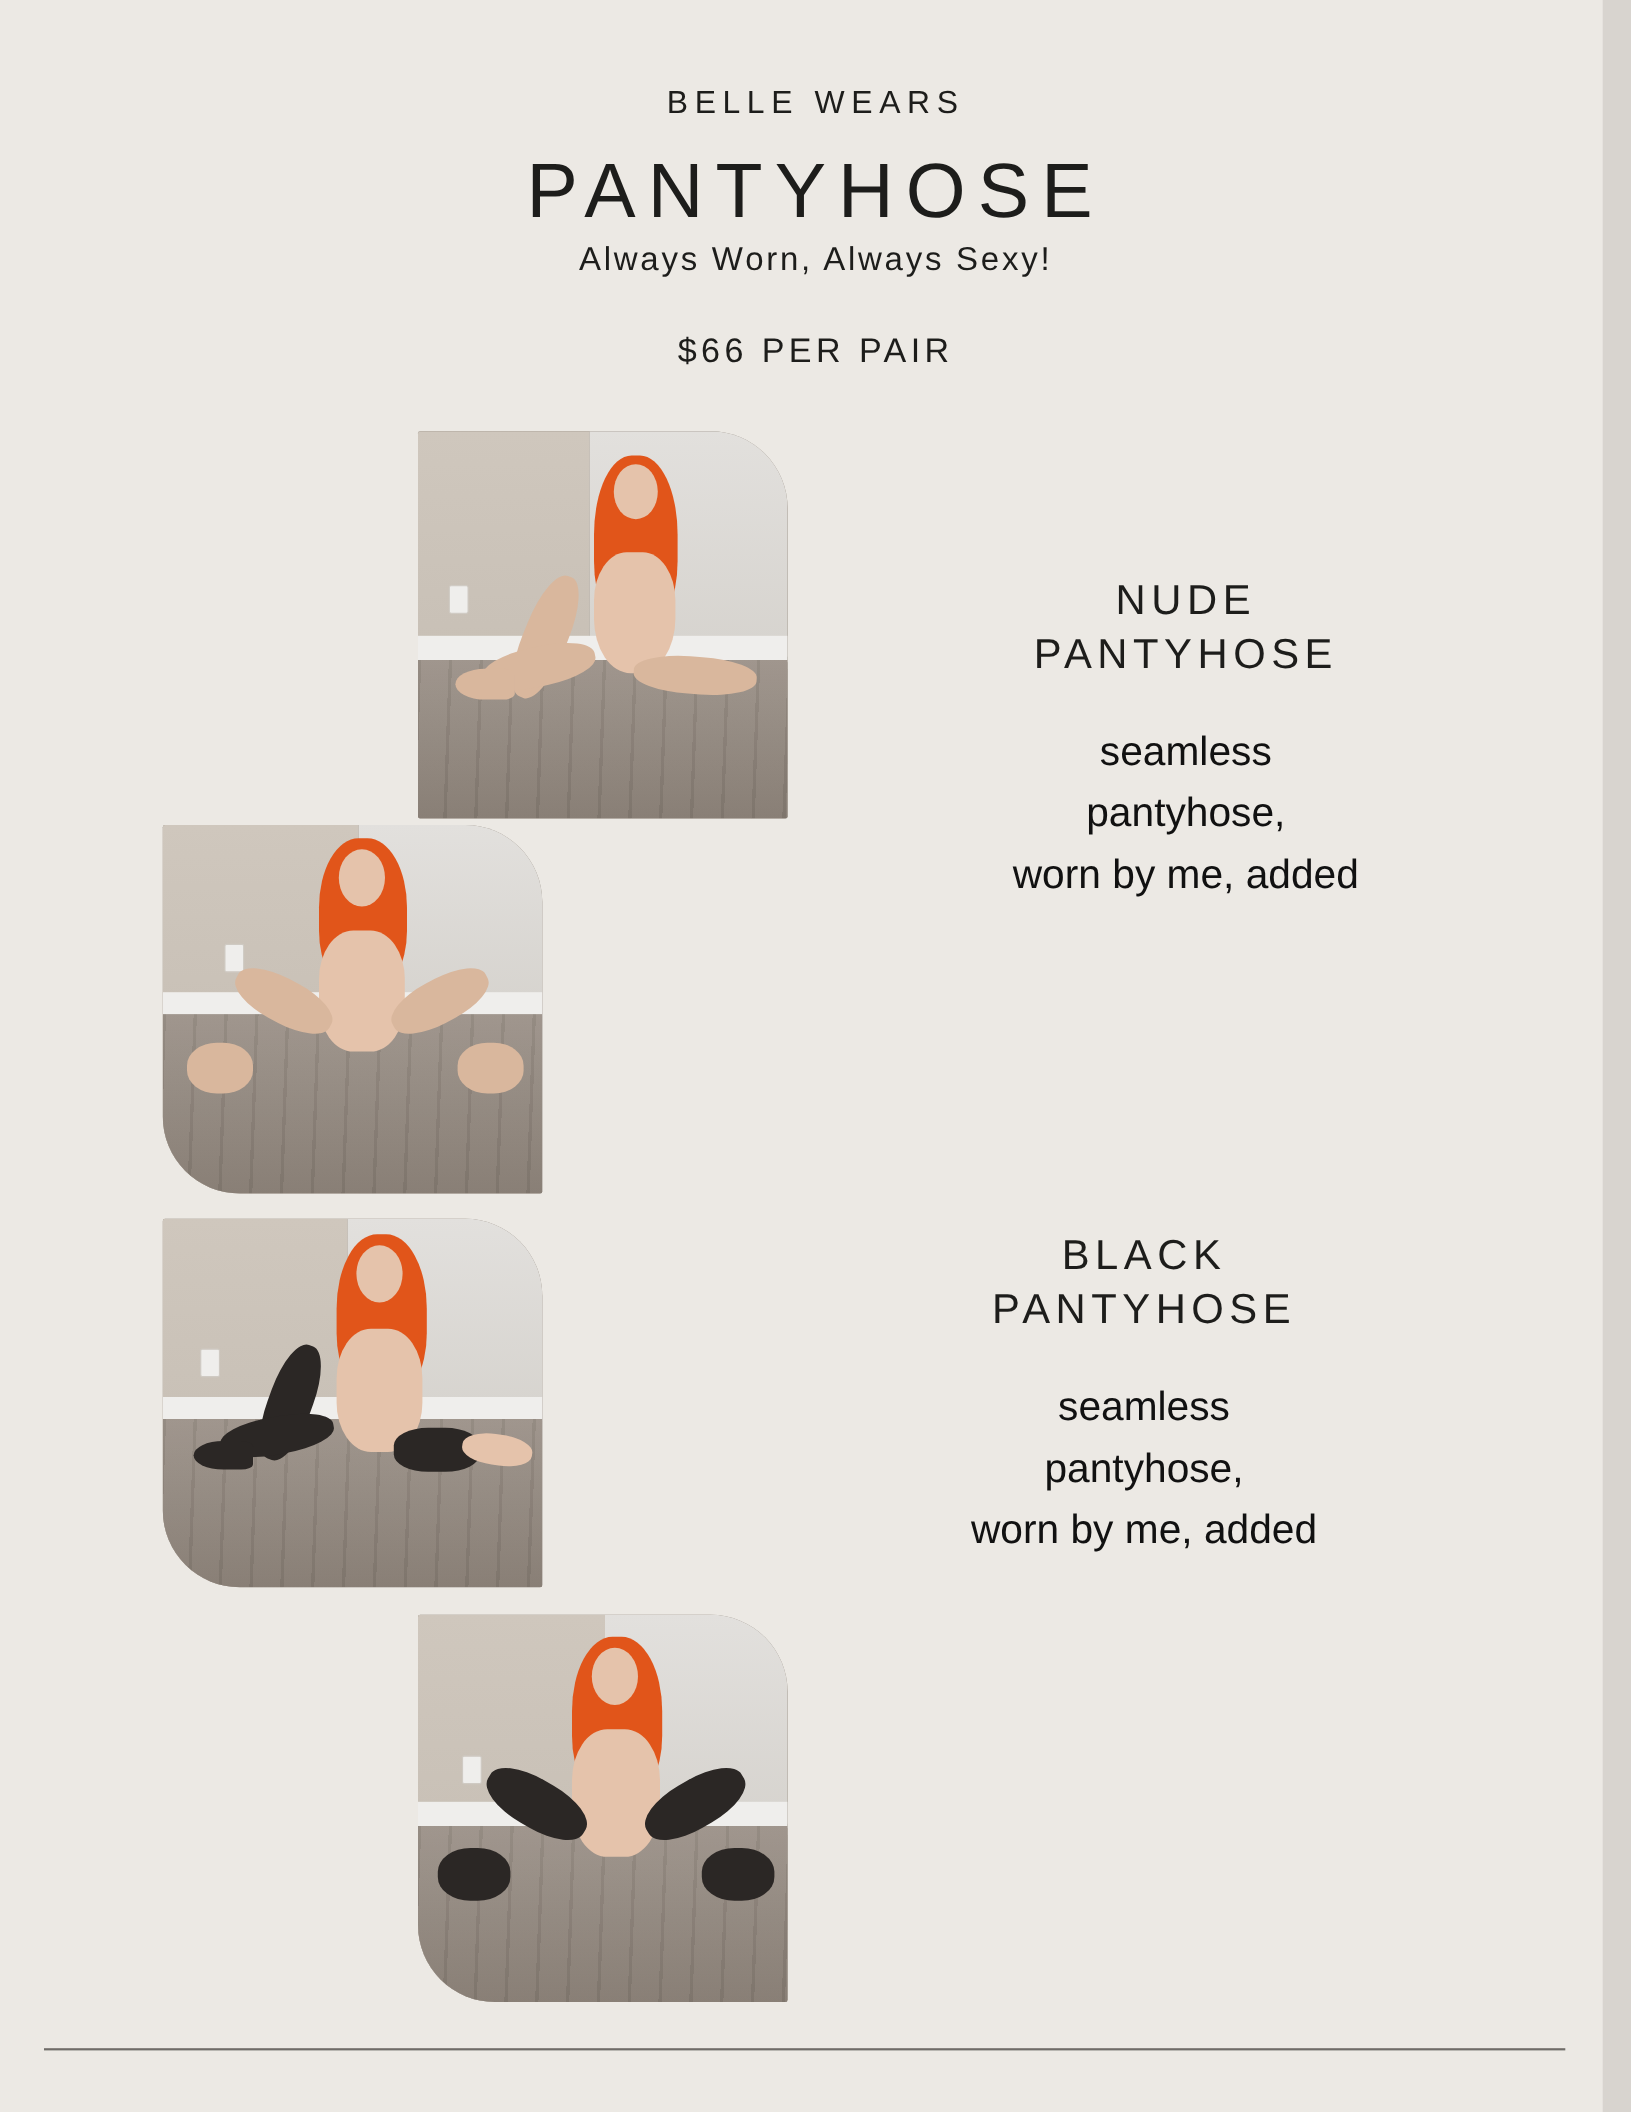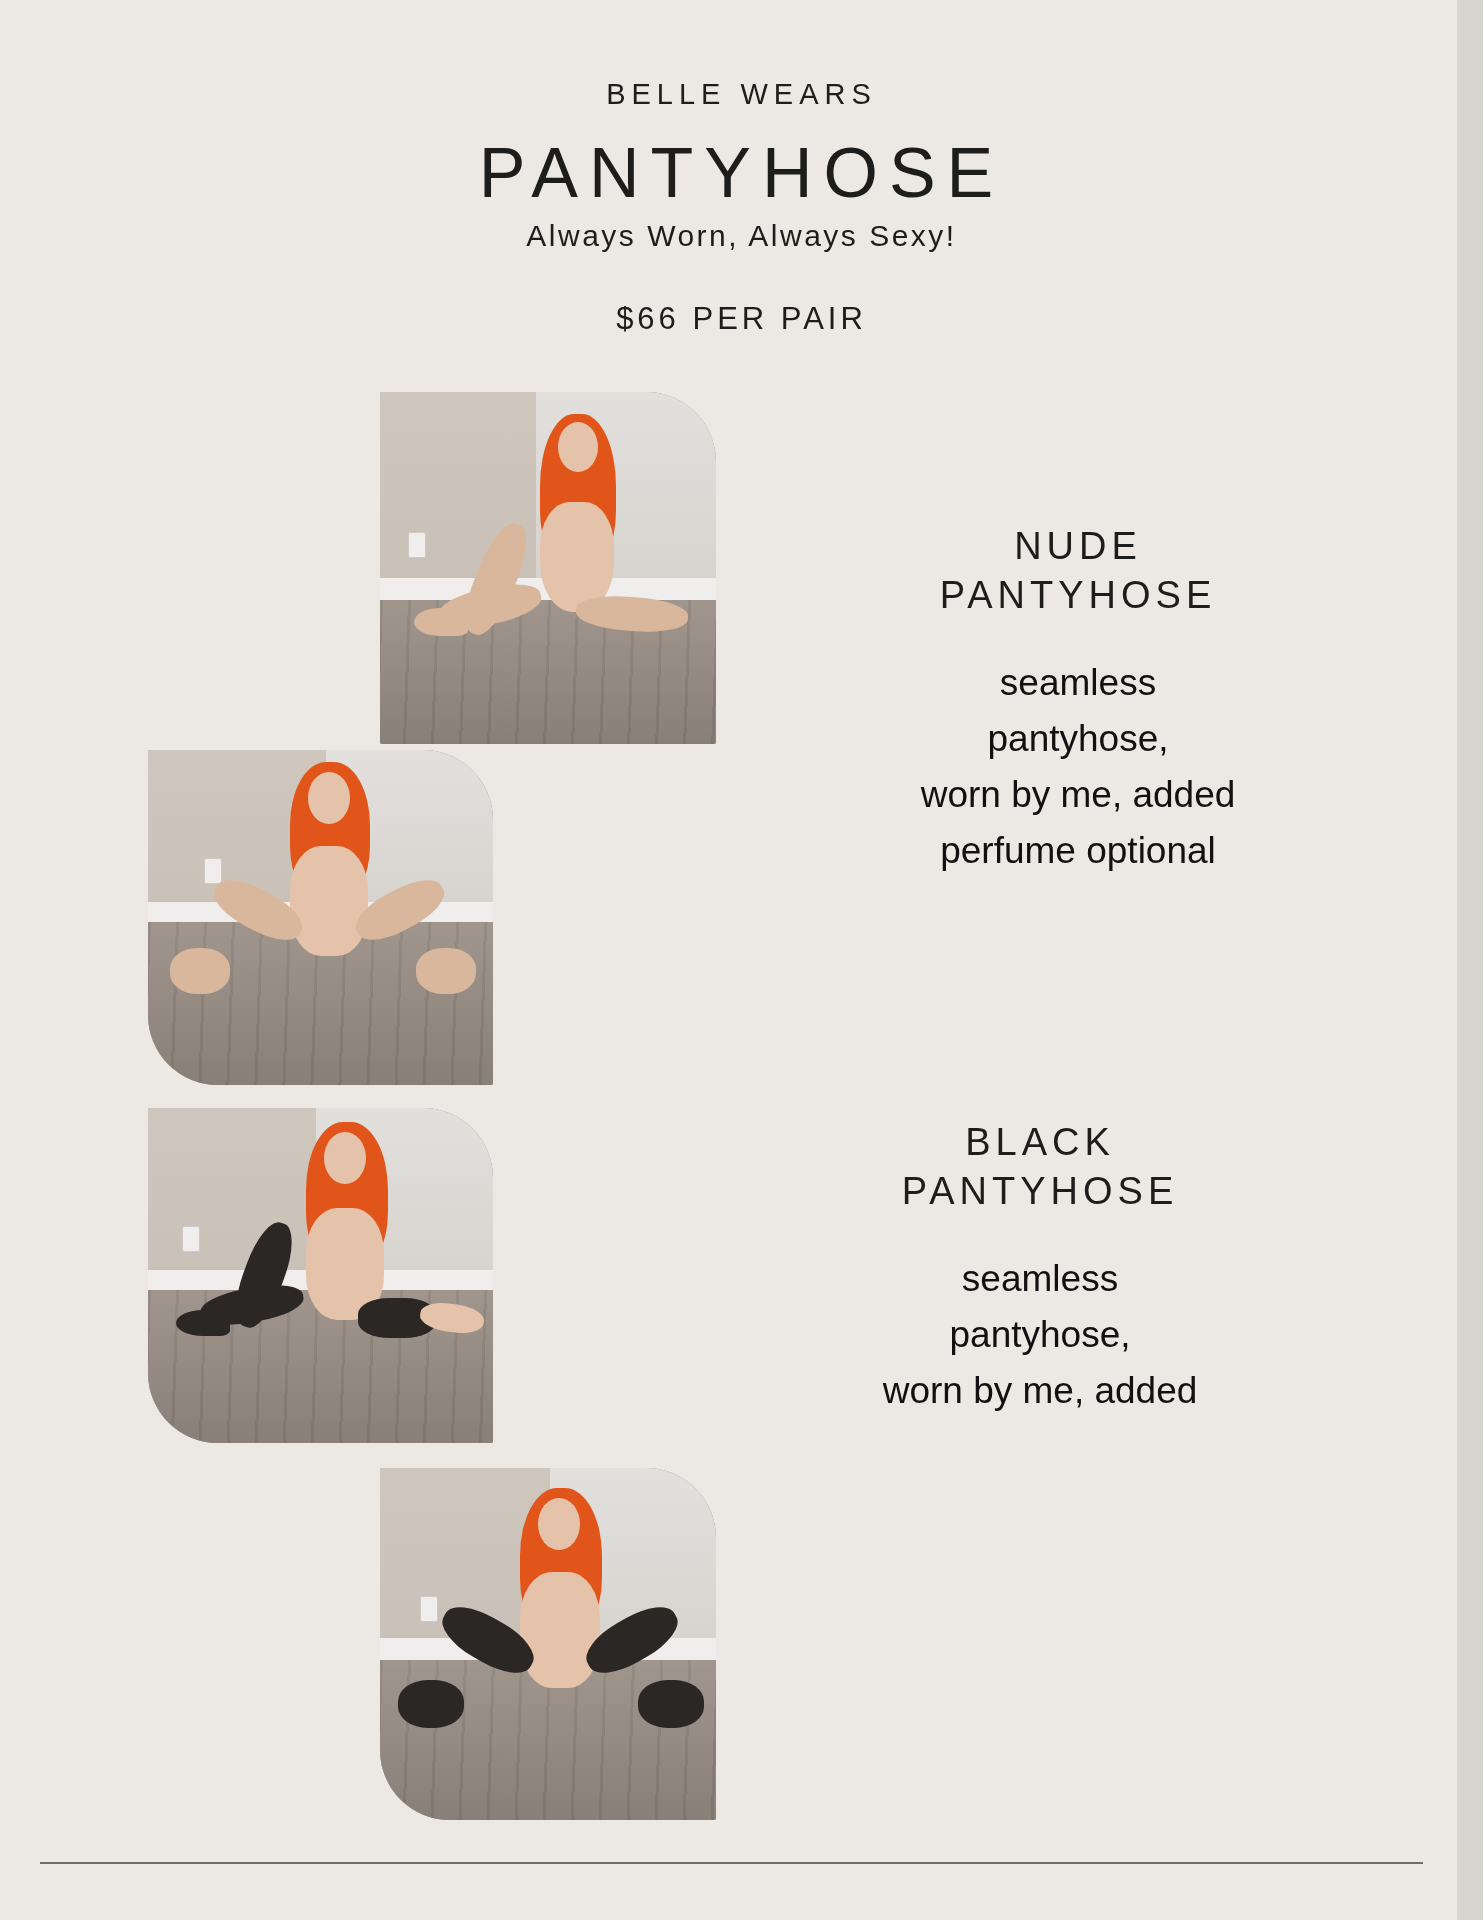--- a/index.html
+++ b/index.html
@@ -289,21 +289,20 @@
 
   <div class="block" id="block-nude">
     <div class="block-heading">
       <div>NUDE</div>
       <div>PANTYHOSE</div>
     </div>
     <div class="block-body">
       <div>seamless</div>
       <div>pantyhose,</div>
       <div>worn by me, added</div>
-      <div>perfume optional</div>
     </div>
   </div>
 
   <div class="block" id="block-black">
     <div class="block-heading">
       <div>BLACK</div>
       <div>PANTYHOSE</div>
     </div>
     <div class="block-body">
       <div>seamless</div>

